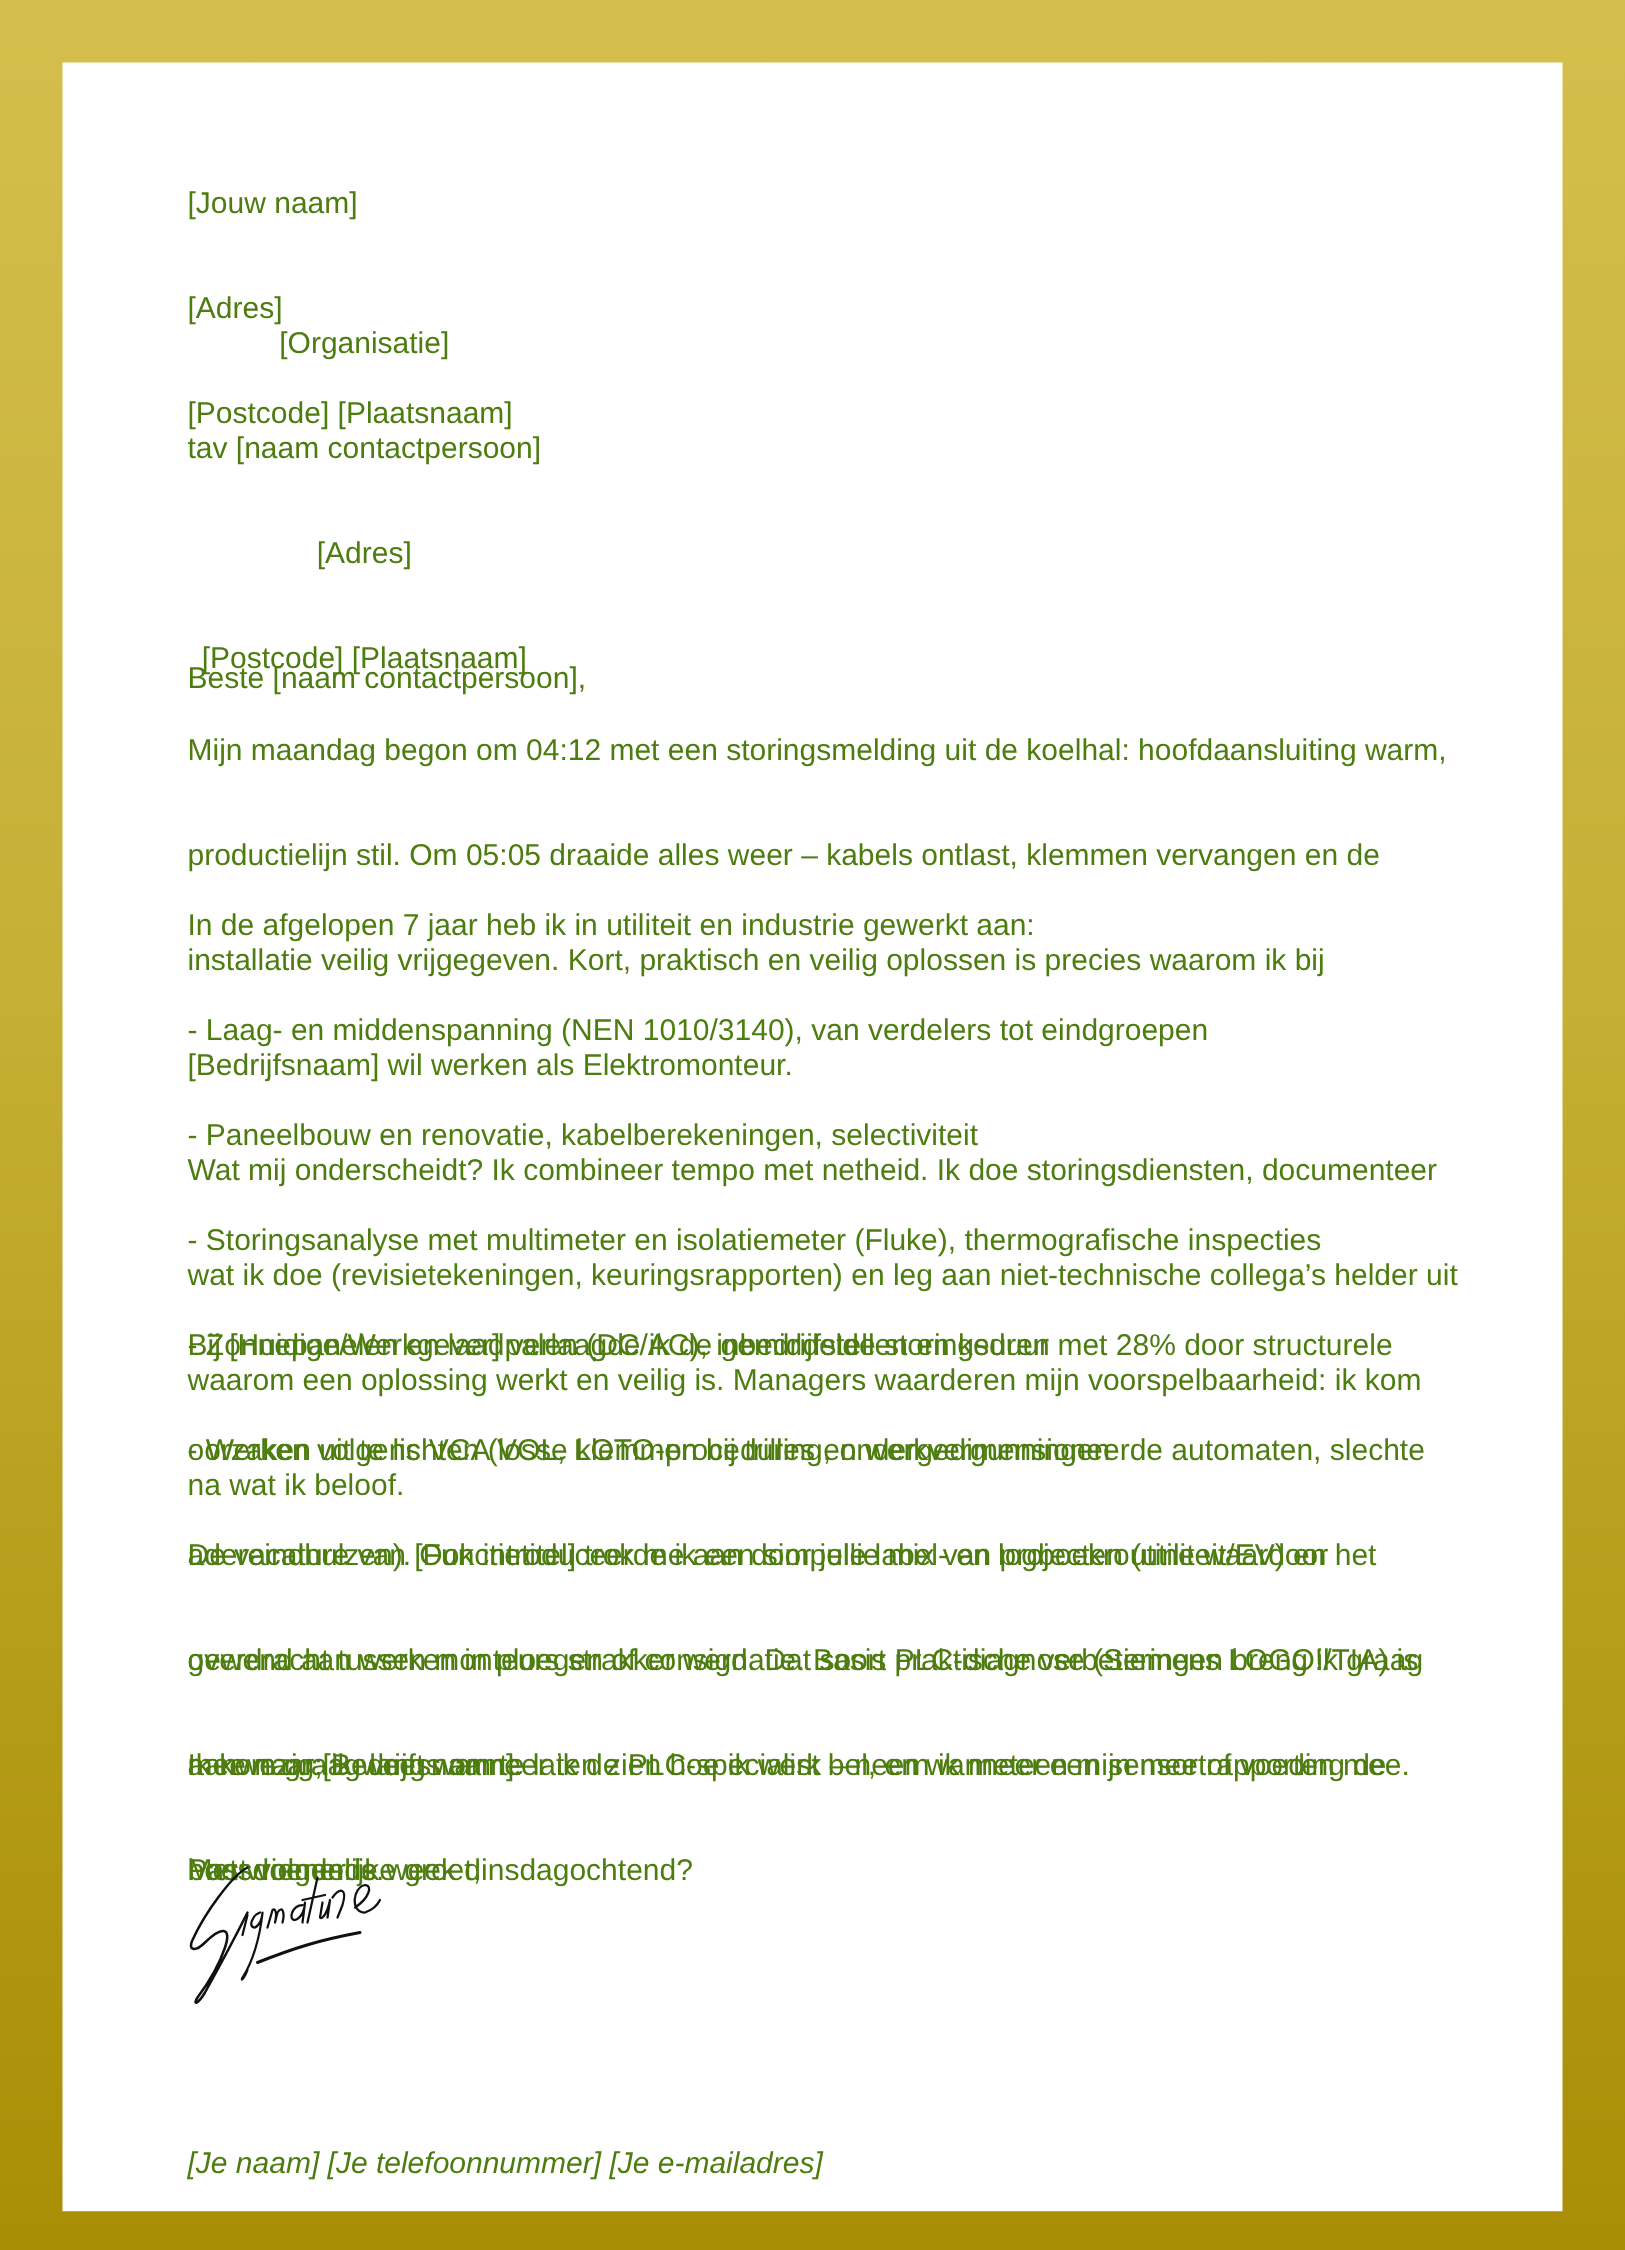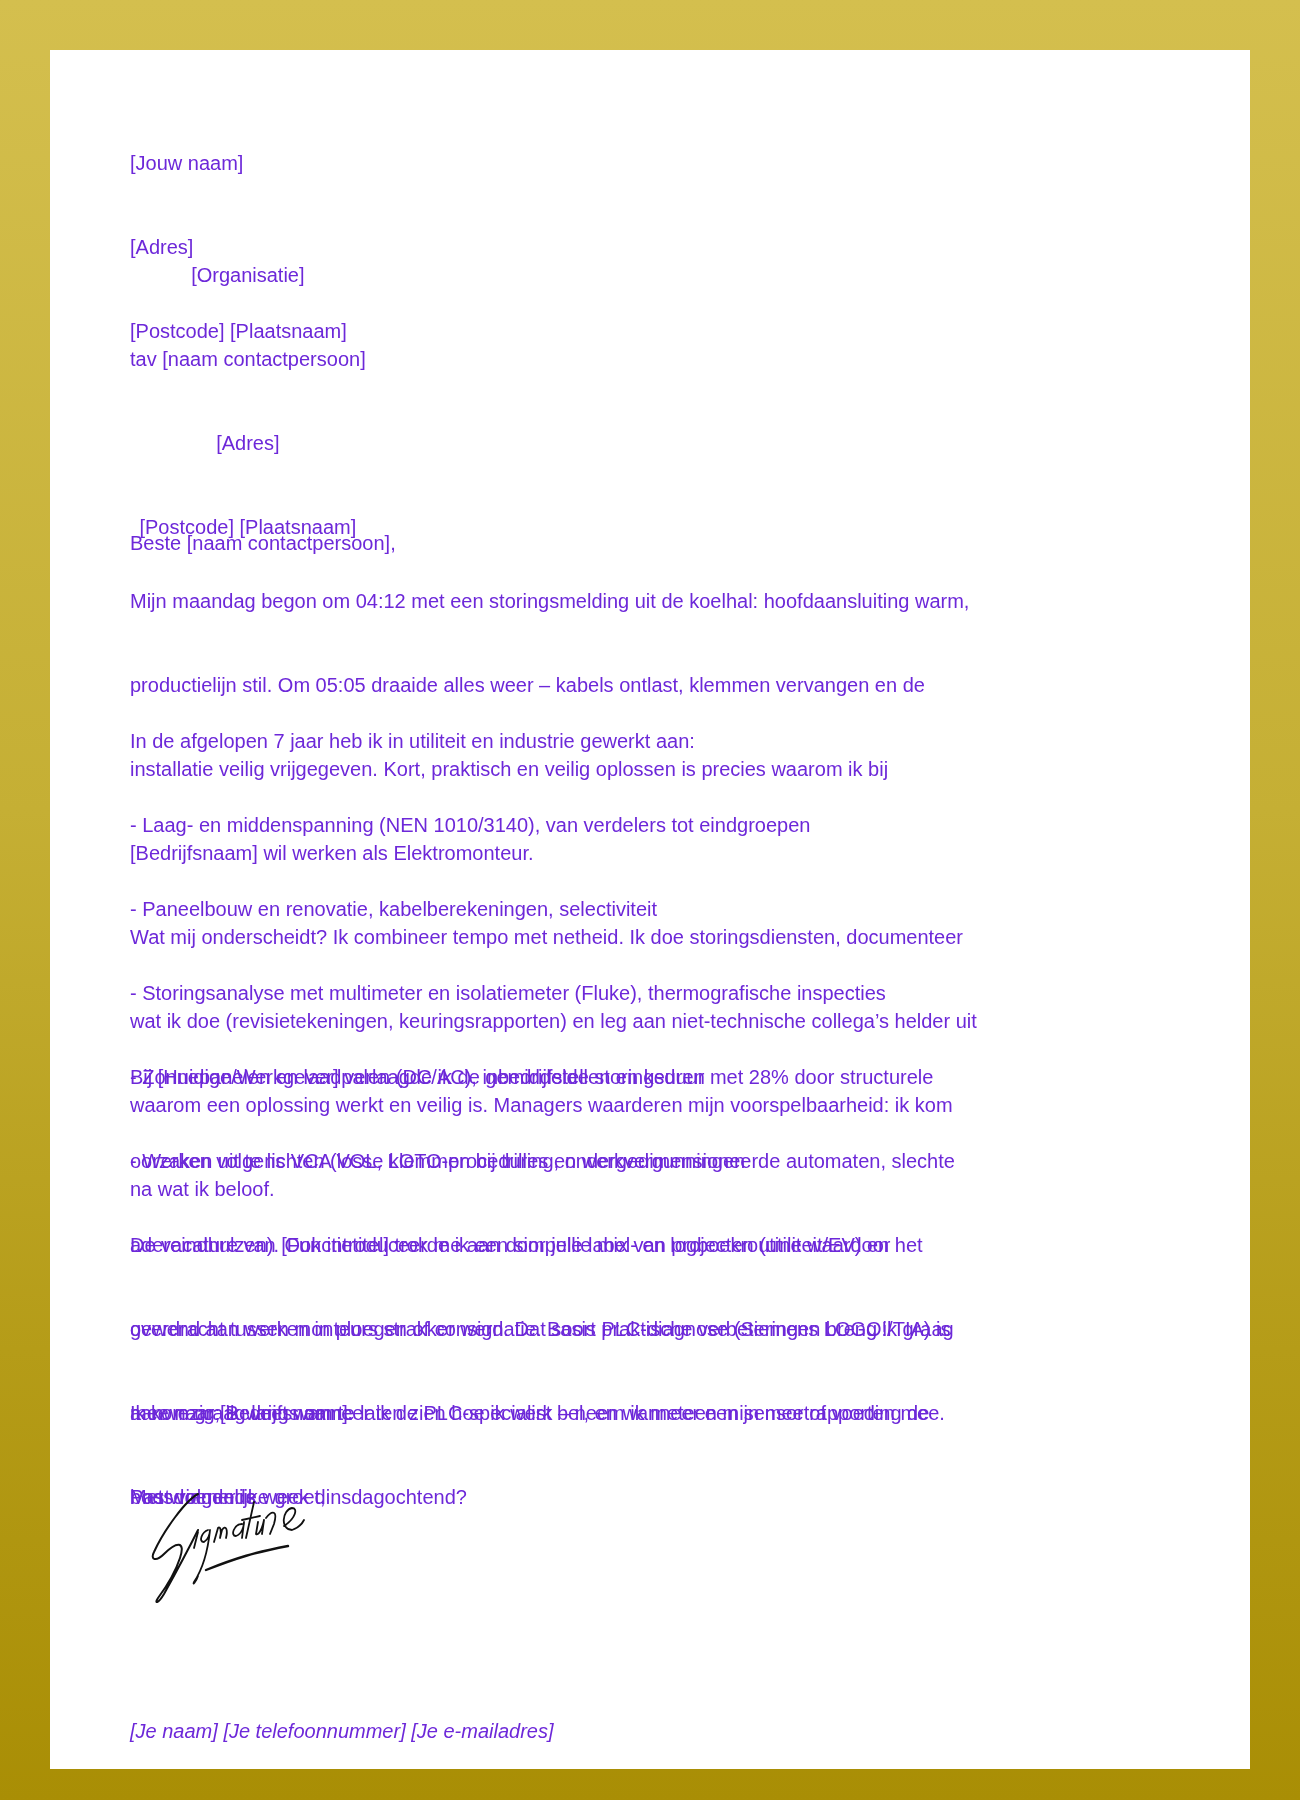--- a/index.html
+++ b/index.html
@@ -6,22 +6,22 @@
   body {
     width: 1300px; height: 1800px; position: relative; overflow: hidden;
     background: linear-gradient(180deg, #d4bf4e 0%, #c5af34 45%, #b59c18 75%, #a98e05 100%);
     font-family: "Liberation Sans", sans-serif;
   }
   .page {
     position: absolute; left: 50px; top: 50px; width: 1200px; height: 1719px;
     background: #ffffff;
   }
   .text {
-    position: absolute; left: 80px; margin: 0;
-    font-size: 20px; line-height: 28px; color: #6d28d9;
+    position: absolute; left: 100px; margin: 0;
+    font-size: 24px; line-height: 28px; color: #4d7c0f;
     white-space: pre;
   }
   .line { display: block; height: 28px; }
   .signature { position: absolute; left: 96px; top: 1440px; width: 200px; height: 115px; }
 </style>
 </head>
 <body>
 
 <div class="page">
 

